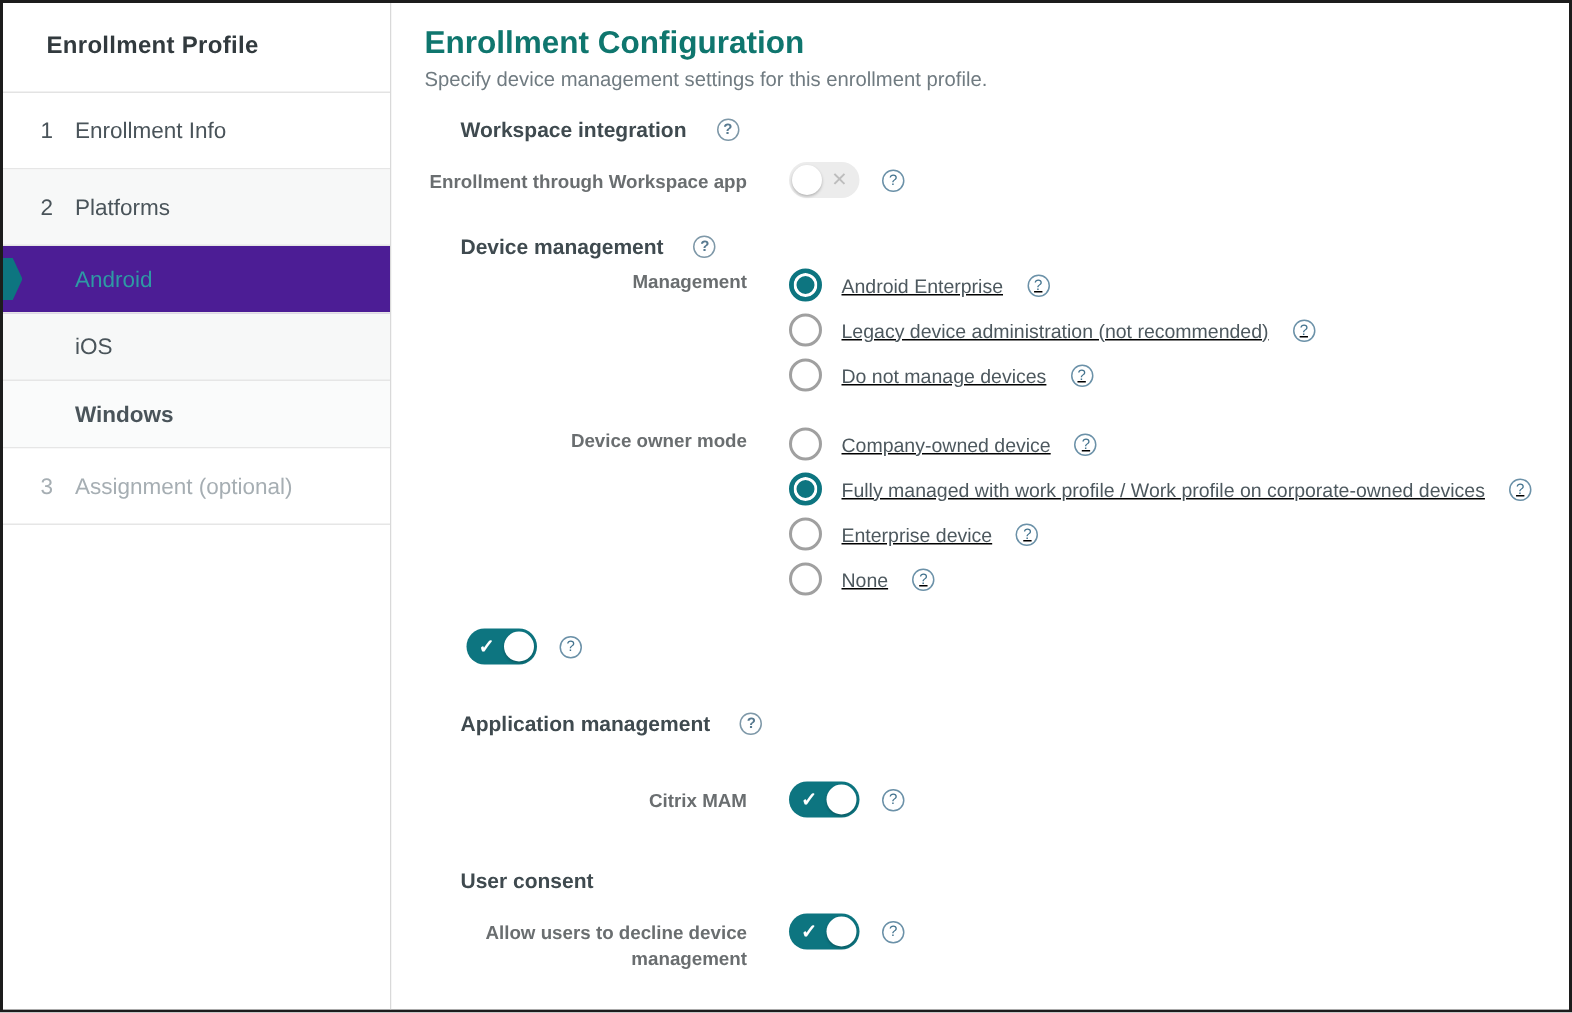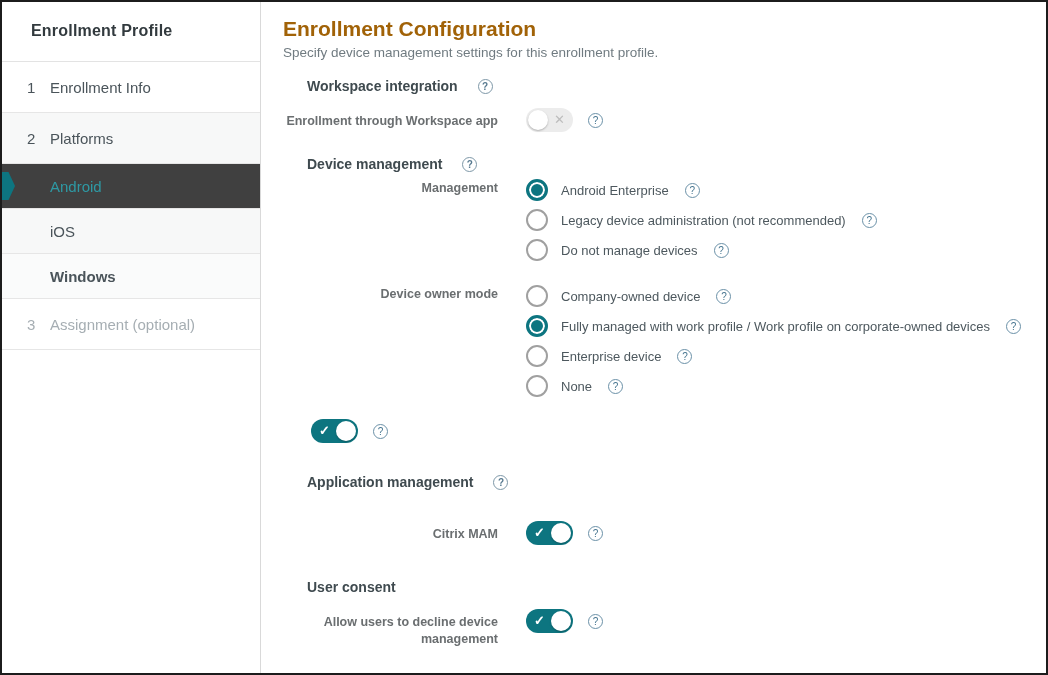--- a/index.html
+++ b/index.html
@@ -39,40 +39,40 @@
   }
   .nav-row .num {
     width:23px; margin-left:25px;
     font-size:15px; color:#4a545a;
   }
   .nav-row .lbl { }
   .nav-row.sub { height:45px; padding-left:48px; }
   .nav-row.shade { background:#f7f8f8; }
   .nav-row.shade2 { background:#fafbfb;font-weight:bold; }
   .nav-row.selected {
-    background:#404040;
+    background:#4c1d95;
     color:#2e99a4;
   }
   .nav-row.disabled, .nav-row.disabled .num { color:#a6aeb3; }
   .marker {
     position:absolute; left:0; top:50%;
     transform:translateY(-50%);
     width:13px; height:28px;
     background:#0d7580;
     clip-path:polygon(0 0, 50% 0, 100% 50%, 50% 100%, 0 100%);
   }
 
   
   .content {
     flex:1;
     padding:14px 0 0 22px;
     background:#ffffff;
   }
   h1.page-title {
-    font-size:21px; line-height:26px; font-weight:700; color:#a16207;
+    font-size:21px; line-height:26px; font-weight:700; color:#0f766e;
   }
   .subtitle {
     margin-top:3px;
     font-size:13.5px; color:#707b81;
   }
   .section-heading {
     margin:17px 0 0 24px;
     font-size:14px; font-weight:700; color:#3f4a4f;
     display:flex; align-items:center; gap:20px;
     height:18px;
@@ -136,21 +136,21 @@
     width:15px; height:15px; min-width:15px;
     border:1px solid #6b91a8;
     border-radius:50%;
     color:#45748f;
     font-size:10px; line-height:13px; text-align:center;
     cursor:pointer;
   }
   .section-heading .help { border-color:#7e98a8; color:#587a90; }
 
   
-  .radio-group { display:flex; flex-direction:column; }
+  .radio-group { display:flex; flex-direction:column;text-decoration:underline; }
   .radio-row {
     height:30px;
     display:flex; align-items:center; gap:13px;
   }
   .radio {
     width:22px; height:22px; min-width:22px;
     border-radius:50%;
     border:2px solid #a0a0a0;
     background:#ffffff;
     cursor:pointer;

